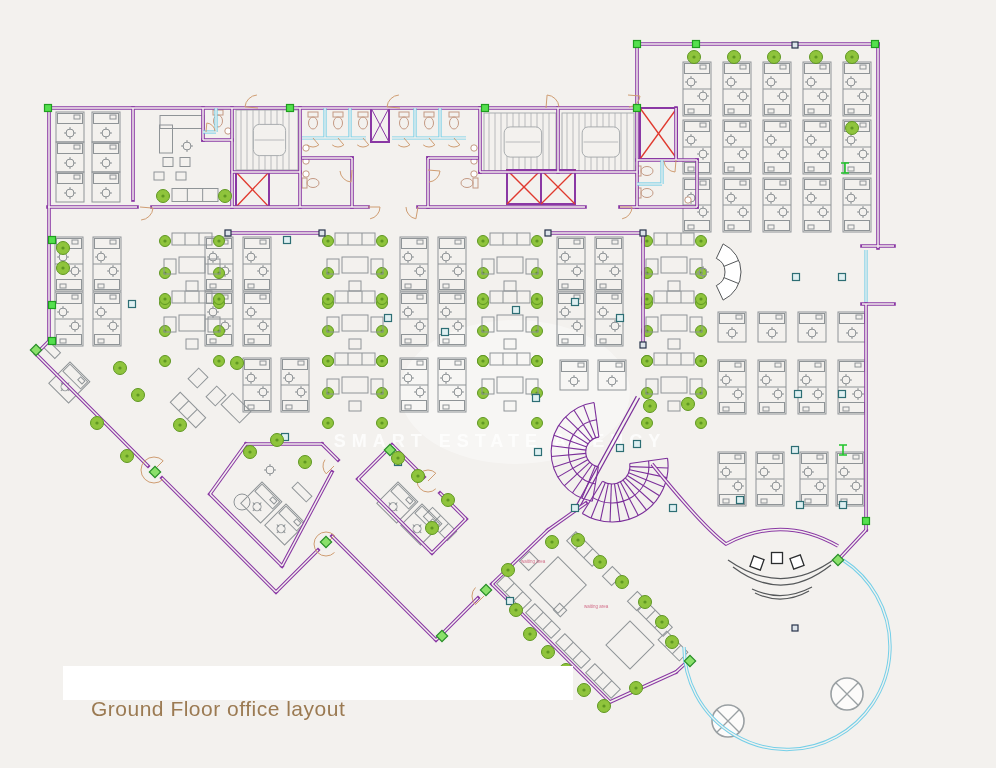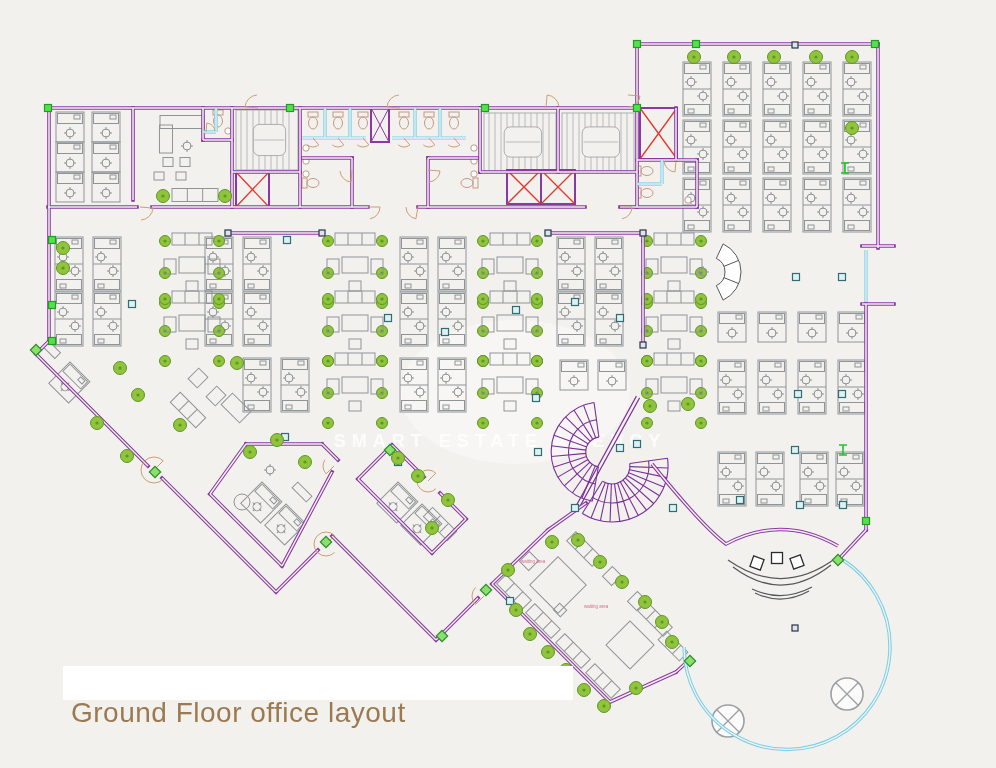--- a/index.html
+++ b/index.html
@@ -1,20 +1,20 @@
 <!DOCTYPE html>
 <html><head>
 <meta charset="utf-8">
 <style>
   html,body{margin:0;padding:0;}
   body{width:996px;height:768px;position:relative;overflow:hidden;
        font-family:"Liberation Sans",sans-serif;}
   #stage{position:absolute;inset:0;}
   svg{position:absolute;left:0;top:0;}
-  #plan-title{position:absolute;left:71px;top:697px;font-size:28px;
+  #plan-title{position:absolute;left:91px;top:697px;font-size:21px;
       letter-spacing:0.5px;font-weight:500;}
   #cover-bar{position:absolute;left:63px;top:666px;width:510px;height:34px;background:#ffffff;}
 </style>
 </head>
 <body style="background: rgb(243, 241, 238);">
 
 <div id="stage">
   <svg id="plan-svg" xmlns="http://www.w3.org/2000/svg" width="996" height="768" viewBox="0 0 996 768">
       <rect x="0" y="0" width="996" height="768" fill="#f3f1ee"></rect>
       <g>

